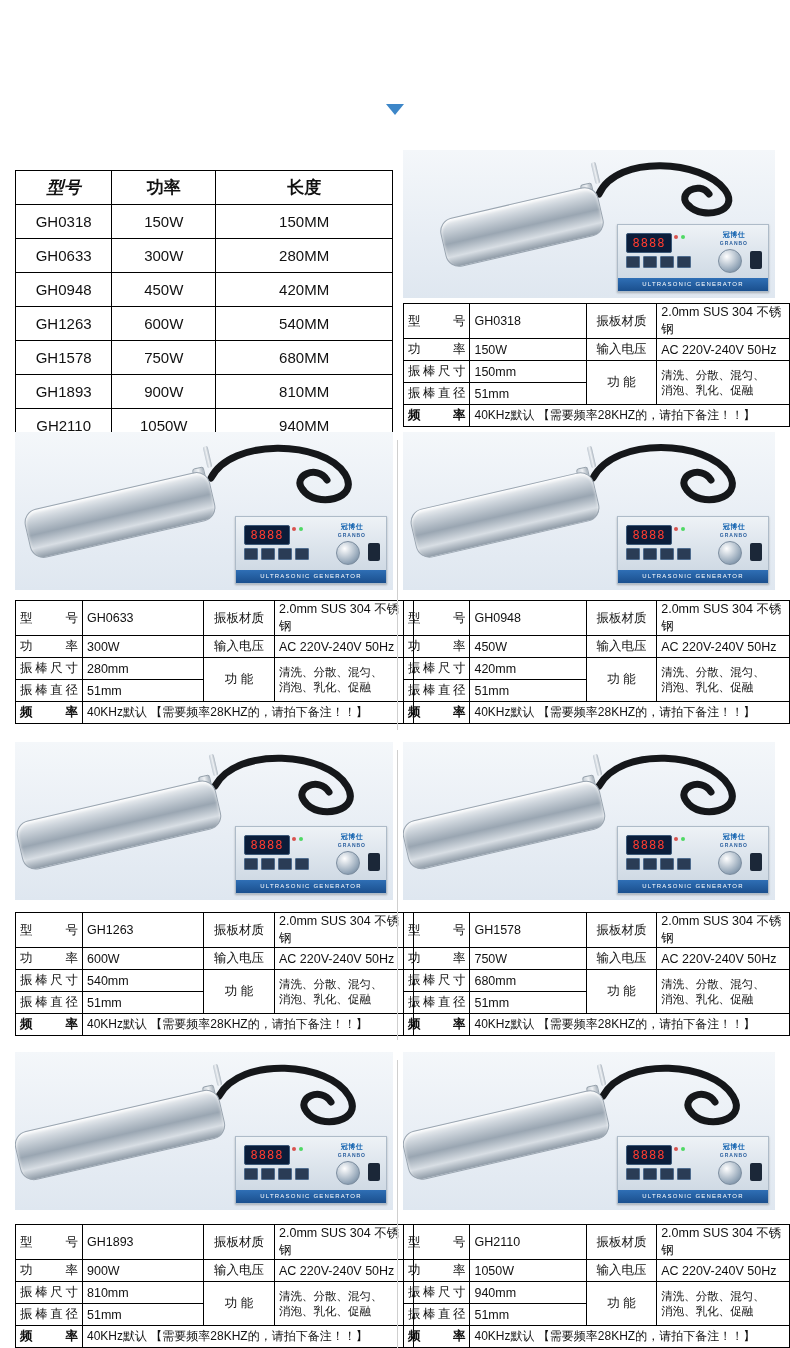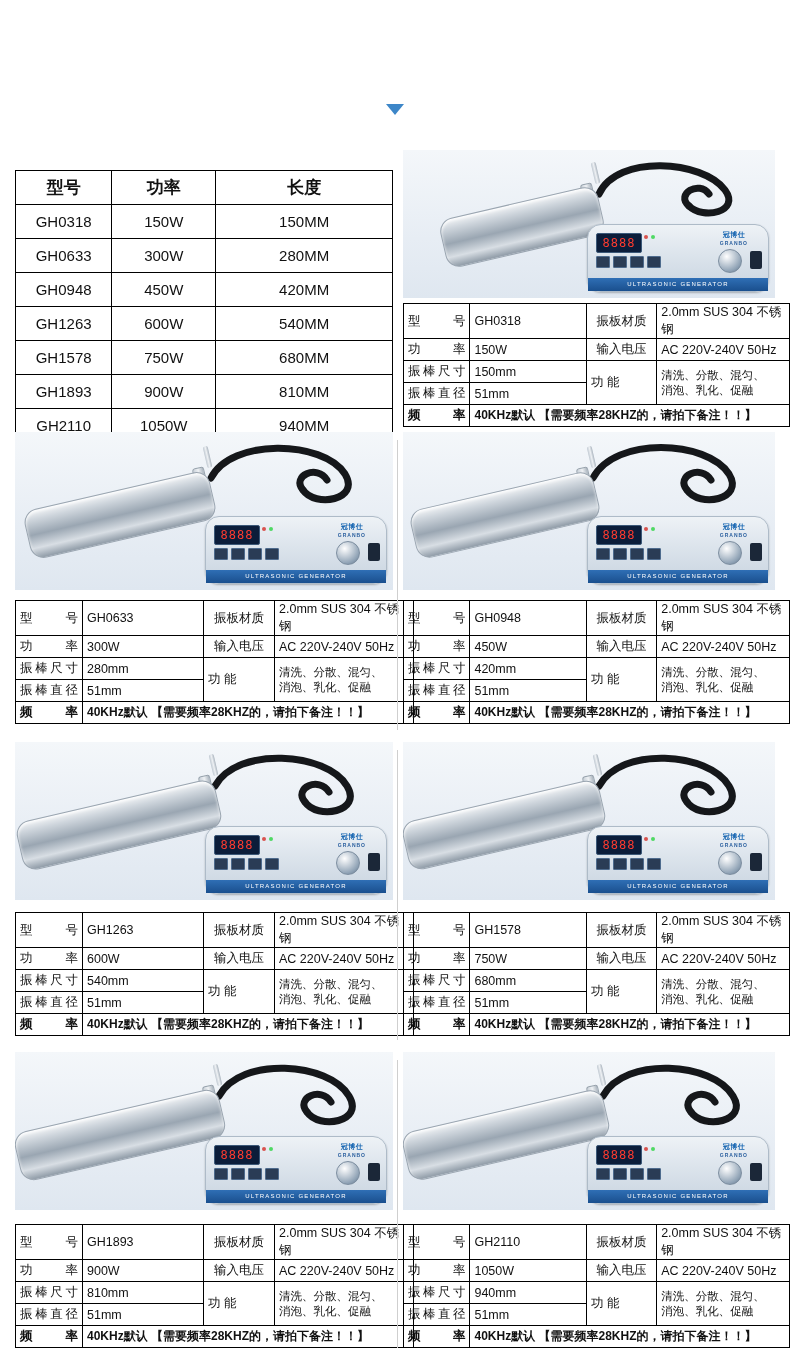--- a/index.html
+++ b/index.html
@@ -36,37 +36,36 @@
     font-size:15px;
   }
   .spec-table th,.spec-table td{
     border:1px solid #000;
     text-align:center;
     height:33px;
     font-weight:normal;
     padding:0;
   }
   .spec-table th{font-weight:bold;font-size:17px;}
-  .spec-table .c0{width:96px;}
+  .spec-table .c0{width:96px;font-style:italic;}
   .spec-table .c1{width:104px;}
   .spec-table .c2{width:178px;}
 
   
   .photo{
     position:absolute;
     background:linear-gradient(180deg,#f4f7fa 0%,#e7edf4 60%,#dfe7f0 100%);
     overflow:hidden;
   }
   
   .gen{
     position:absolute;right:6px;bottom:6px;width:150px;height:66px;
     background:linear-gradient(180deg,#eef2f6 0%,#dce4ec 45%,#c9d4e0 100%);
-    border:1px solid #aebbc8;border-radius:14px;
+    border:1px solid #aebbc8;border-radius:0;
     box-shadow:0 1px 2px rgba(0,0,0,.25);
-    padding-left:30px;
   }
   .gen .screen{
     position:absolute;left:8px;top:8px;width:44px;height:18px;
     background:#0b1d3a;border:1px solid #3b5878;border-radius:2px;
   }
   .gen .digits{
     color:#ff3b2f;font-family:"DejaVu Sans Mono","Liberation Mono",monospace;
     font-size:12px;letter-spacing:1px;line-height:18px;text-align:center;
   }
   .gen .leds{position:absolute;left:56px;top:10px;display:flex;gap:3px;}
@@ -115,24 +114,24 @@
 
   
   .dtable{
     position:absolute;border-collapse:collapse;font-size:12.5px;
   }
   .dtable td{border:1px solid #000;padding:0 4px;height:21px;vertical-align:middle;}
   .lbl{text-align:justify;text-align-last:justify;width:58px;white-space:nowrap;}
   .val{width:112px;}
   .lbl2{width:62px;text-align:center;white-space:nowrap;}
   .val2{width:130px;}
-  .fn-cell{width:62px;}
+  .fn-cell{text-align:center;width:62px;}
   .fn-text{font-size:11.5px;line-height:15px;width:130px;}
   .freq-lbl{text-align:justify;text-align-last:justify;width:58px;font-weight:bold;}
-  .freq-val{font-weight:bold;font-size:12px;}
+  .freq-val{font-weight:normal;font-size:12px;}
 
   .sep{position:absolute;width:1px;background:#cfcfcf;}
 </style>
 </head>
 <body>
 
 <div class="page">
 
   <div class="chev"></div>
 

